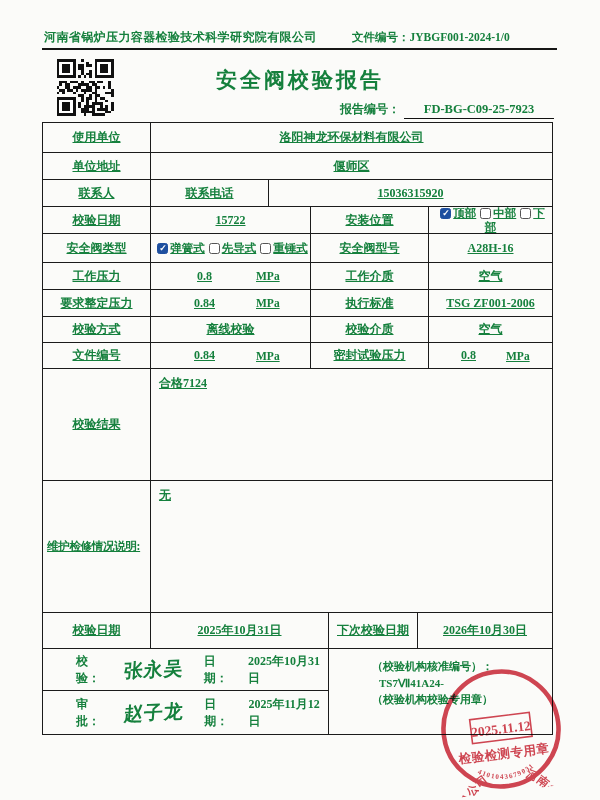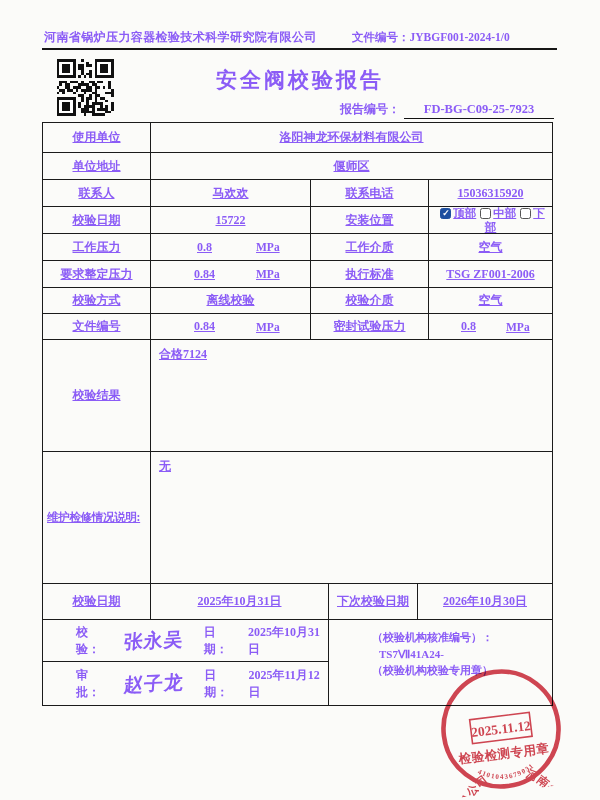--- a/index.html
+++ b/index.html
@@ -1,17 +1,17 @@
 <!DOCTYPE html>
 <html style="--stamp-red: #ce3644; --checkbox-blue: #1e4f9f;"><head>
 <meta charset="utf-8">
 <style>
   html,body{margin:0;padding:0;background:#ffffff;}
   .sheet{position:relative;width:600px;height:800px;background:#fbfbf9;
-         font-family:"Liberation Serif",serif;color:#8b5cf6;overflow:hidden;}
+         font-family:"Liberation Serif",serif;color:#15803d;overflow:hidden;}
   .abs{position:absolute;}
   
   .company{left:44px;top:29px;font-size:12px;font-weight:700;letter-spacing:.4px;}
   .docno{left:352px;top:30px;font-size:11.5px;font-weight:700;text-align:right;}
   .hdr-rule{left:42px;top:48px;width:515px;height:2.4px;background:#161616;}
   .qr{left:55px;top:59px;width:60px;height:57px;}
   .title{left:0;right:0;top:66px;text-align:center;font-size:21px;font-weight:800;letter-spacing:3px;}
   .repno{left:340px;top:101px;font-size:12px;font-weight:700;}
   .repno .val{display:inline-block;width:150px;text-align:center;border-bottom:1.6px solid #111;
               padding-bottom:1px;margin-left:4px;font-size:12.5px;}
@@ -210,34 +210,41 @@
       <div class="tc wf end">洛阳神龙环保材料有限公司</div>
     </div>
 
     <div class="trow" style="height:27px">
       <div class="tc w1">单位地址</div>
       <div class="tc wf end">偃师区</div>
     </div>
 
     <div class="trow" style="height:27px">
       <div class="tc w1">联系人</div>
-      <div class="tc w2">马欢欢</div>
       <div class="tc w3">联系电话</div>
       <div class="tc wf end">15036315920</div>
     </div>
 
     <div class="trow" style="height:27px">
       <div class="tc w1">校验日期</div>
       <div class="tc w2">15722</div>
       <div class="tc w3">安装位置</div>
       <div class="tc wf end">
         <span class="cbline"><span class="cb checked"></span><span>顶部</span><span class="cb"></span><span>中部</span><span class="cb"></span><span>下部</span></span>
       </div>
     </div>
 
+    <div class="trow" style="height:29px">
+      <div class="tc w1">安全阀类型</div>
+      <div class="tc w2">
+        <span class="cbline"><span class="cb checked"></span><span>弹簧式</span><span class="cb"></span><span>先导式</span><span class="cb"></span><span>重锤式</span></span>
+      </div>
+      <div class="tc w3">安全阀型号</div>
+      <div class="tc wf end">A28H-16</div>
+    </div>
 
     <div class="trow" style="height:27px">
       <div class="tc w1">工作压力</div>
       <div class="tc w2">
         <span class="pv">
             <span class="pv-val">0.8</span>
             <span class="pv-unit">MPa</span>
           </span>
       </div>
       <div class="tc w3">工作介质</div>

